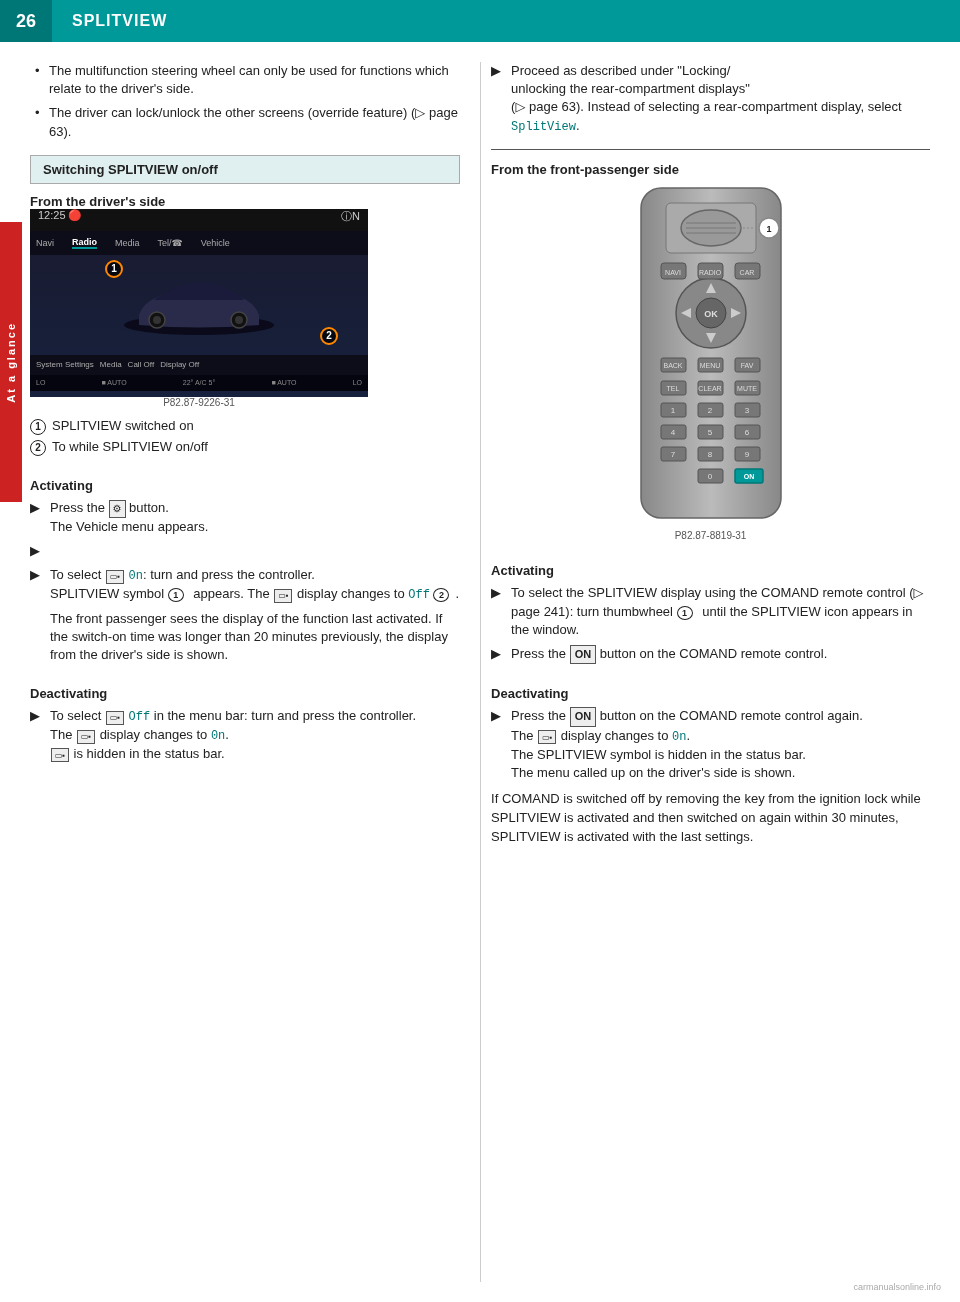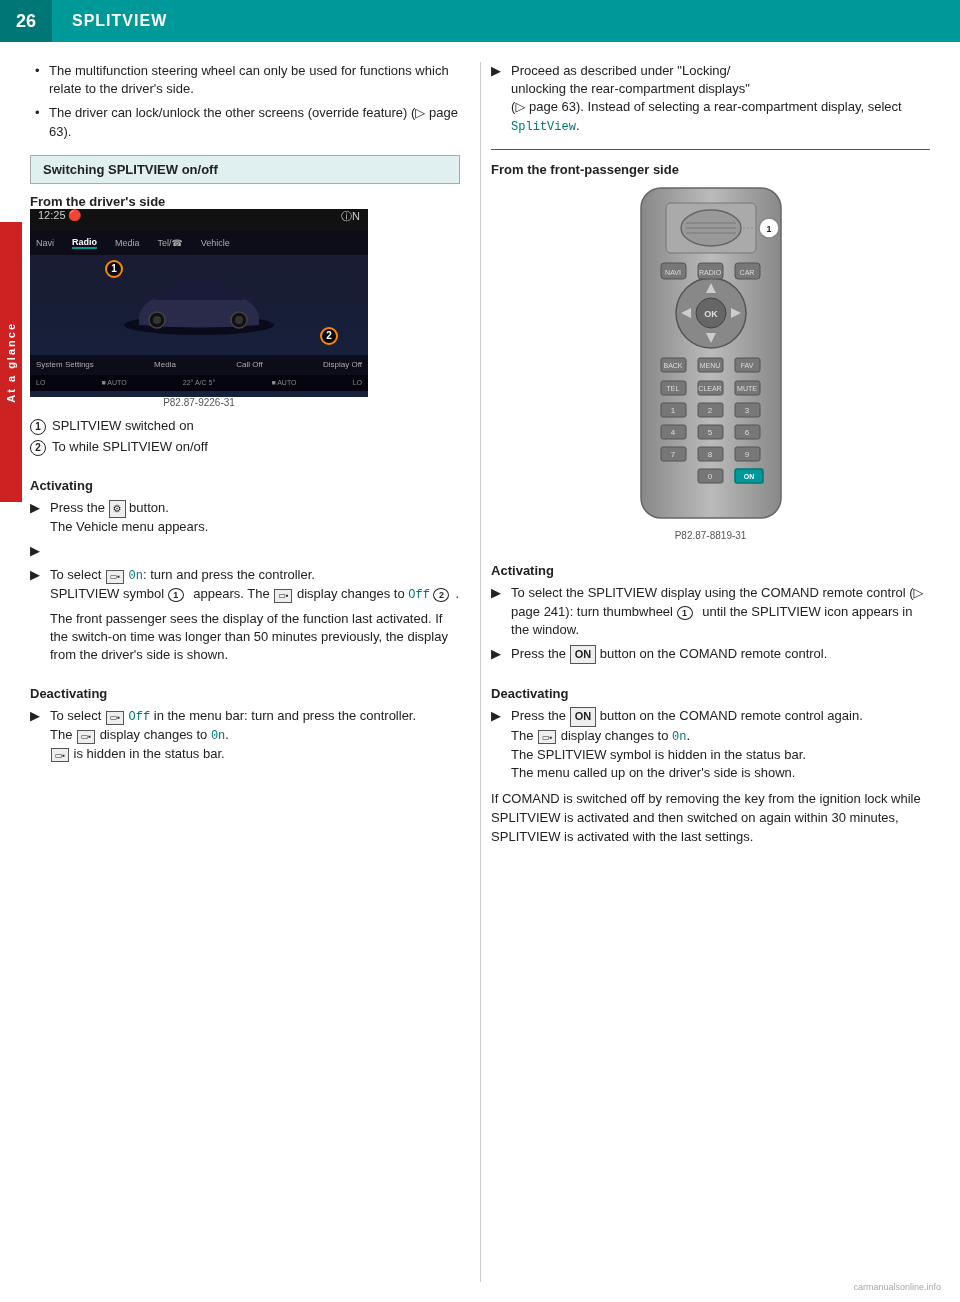--- a/index.html
+++ b/index.html
@@ -247,22 +247,21 @@
     .car-silhouette {
       width: 160px;
       height: 70px;
     }
     .dash-bottom-bar {
       background: #0d0d1a;
       height: 20px;
       display: flex;
       align-items: center;
       padding: 0 6px;
-      gap: 25px;
-      justify-content: space-between;
+      gap: 6px;
     }
     .dash-bottom-item {
       font-size: 8px;
       color: #aaa;
     }
     .dash-status-bar {
       background: #050510;
       height: 16px;
       display: flex;
       align-items: center;
@@ -413,21 +412,21 @@
       </div>
       <div class="arrow-item">
         <span class="arrow-sym">▶</span>
       </div>
       <div class="arrow-item">
         <span class="arrow-sym">▶</span>
         <span>To select <span class="small-icon">▭▪</span> <span class="mono">0n</span>: turn and press the controller.<br>SPLITVIEW symbol <span class="circle-num" style="display:inline-flex;width:14px;height:14px;font-size:9px;">1</span> appears. The <span class="small-icon">▭▪</span> display changes to <span class="mono">Off</span> <span class="circle-num" style="display:inline-flex;width:14px;height:14px;font-size:9px;">2</span>.</span>
       </div>
       <div class="arrow-item">
         <span class="arrow-sym" style="color:transparent;">▶</span>
-        <span>The front passenger sees the display of the function last activated. If the switch-on time was longer than 50 minutes previously, the display from the driver's side is shown.</span>
+        <span>The front passenger sees the display of the function last activated. If the switch-on time was longer than 20 minutes previously, the display from the driver's side is shown.</span>
       </div>
     </div>
 
     
     <span class="bold-label">Deactivating</span>
 
     
     <div class="arrow-section">
       <div class="arrow-item">
         <span class="arrow-sym">▶</span>

